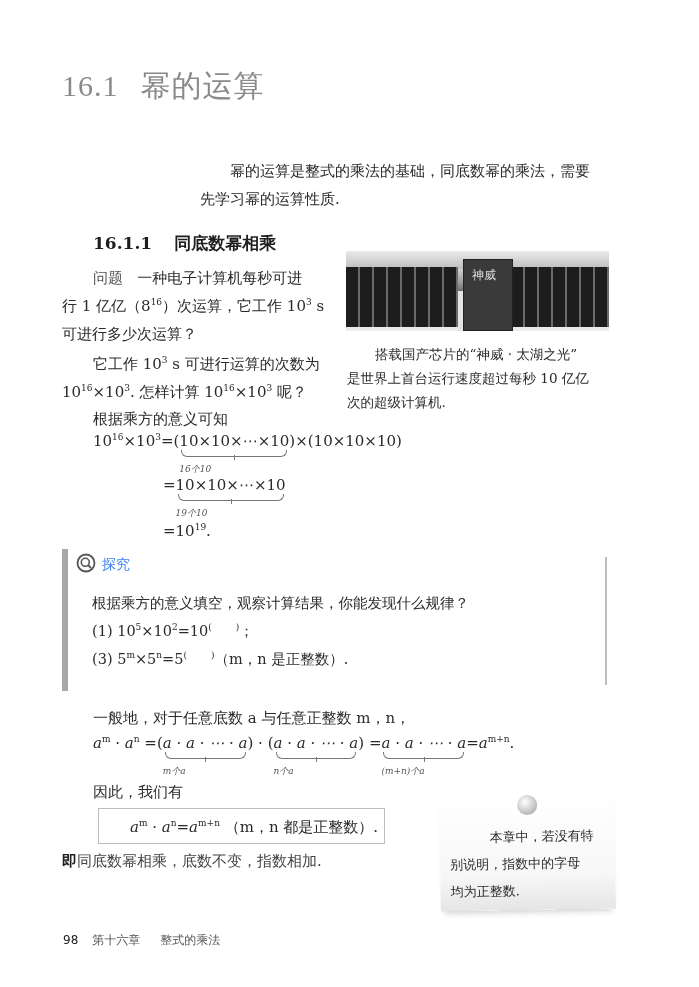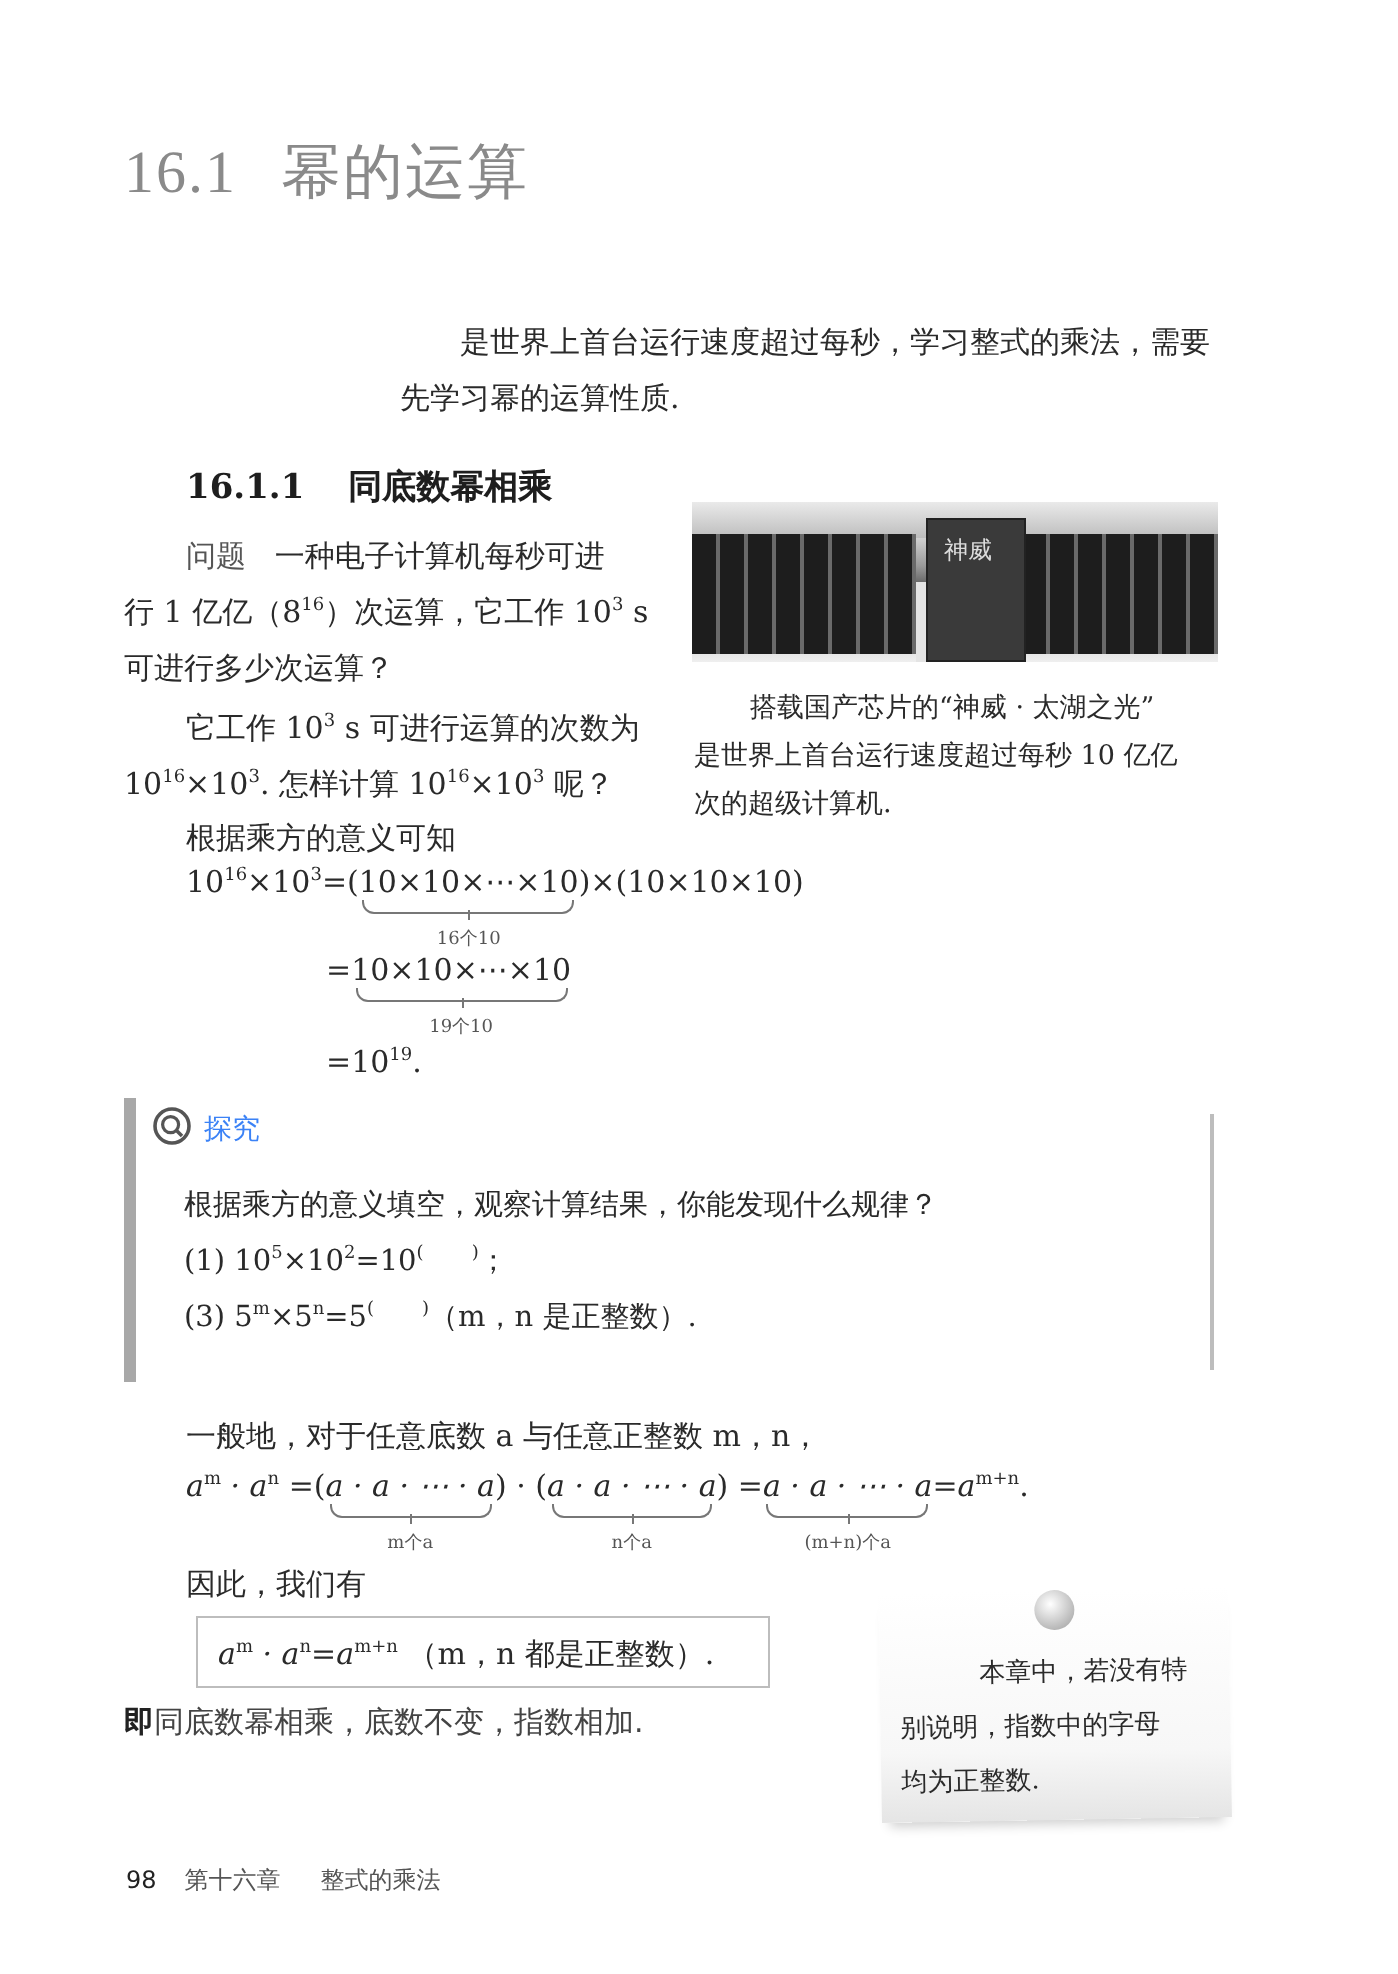--- a/index.html
+++ b/index.html
@@ -49,37 +49,37 @@
     display: inline-block; position: relative; text-decoration: none;
   }
   .brace .under {
     position: absolute; left: 2px; right: 2px; top: 100%; height: 6px;
     border: 1px solid #777; border-top: none; border-radius: 0 0 6px 6px;
   }
   .brace .under::after {
     content: ""; position: absolute; left: 50%; top: 5px; width: 1px; height: 5px; background: #777;
   }
   .brace .lbl {
-    position: absolute; left: 0; right: 0; top: calc(100% + 13px); text-align: center;
-    font-size: 9px; color: #555;
+    position: absolute; left: 0; right: 0; top: calc(100% + 13px); text-align: left;
+    font-size: 9px; color: #555; font-style: italic;
   }
   .explore {
     left: 62px; top: 549px; width: 545px; height: 142px;
   }
   .explore .bar { position:absolute; left:0; top:0; width:6px; height:142px; background:#a8a8a8; }
   .explore .rbar { position:absolute; right:0; top:8px; width:2px; height:128px; background:#bdbdbd; }
   .explore .head { position:absolute; left:14px; top:4px; font-size:14px; color:#3b82f6; font-family:"DejaVu Sans","Liberation Sans",sans-serif; }
   .explore .icon { display:inline-block; width:20px; height:20px; vertical-align:-4px; margin-right:6px; }
   .explore .lines { position:absolute; left:30px; top:40px; font-size:14.5px; line-height:28px; }
   .explore .lines div { white-space: nowrap; }
   .blank { display:inline-block; width:24px; }
   i.v { font-style: italic; }
   .formula-box {
     left: 98px; top: 808px; width: 287px; height: 36px; border: 1px solid #bdbdbd;
-    font-size: 15px; line-height: 36px; padding-left: 10px; box-sizing: border-box; white-space: nowrap;
+    font-size: 15px; line-height: 36px; padding-left: 31px; box-sizing: border-box; white-space: nowrap;
   }
   .conclusion {
     left: 62px; top: 852px; font-size: 15px; color: #444;
     font-family: "DejaVu Sans","Liberation Sans",sans-serif; white-space: nowrap;
   }
   .conclusion b { font-weight: bold; color: #222; font-family: "DejaVu Serif", serif; }
   .note {
     left: 440px; top: 795px; width: 175px; height: 115px;
     background: linear-gradient(180deg,#ffffff 0%,#f7f7f7 70%,#e5e5e5 100%);
     transform: rotate(-1deg);
@@ -95,21 +95,21 @@
   .footer .title { color:#555; }
 </style>
 </head>
 <body>
 
 <div class="abs sec-title">
   <span class="num">16.1</span><span>幂的运算</span>
 </div>
 
 <div class="abs intro">
-  <p class="first">是世界上首台运行速度超过每秒，学习整式的乘法，需要</p>
+  <p class="first">幂的运算是整式的乘法的基础，同底数幂的乘法，需要</p>
   <p>先学习幂的运算性质.</p>
 </div>
 
 <div class="abs subsec">
   <span class="num">16.1.1</span><span>同底数幂相乘</span>
 </div>
 
 <div class="abs body-text" style="left:93px; top:264px;">
   <span style="color:#555">问题</span>&nbsp;&nbsp;&nbsp;<span>一种电子计算机每秒可进</span>
 </div>

